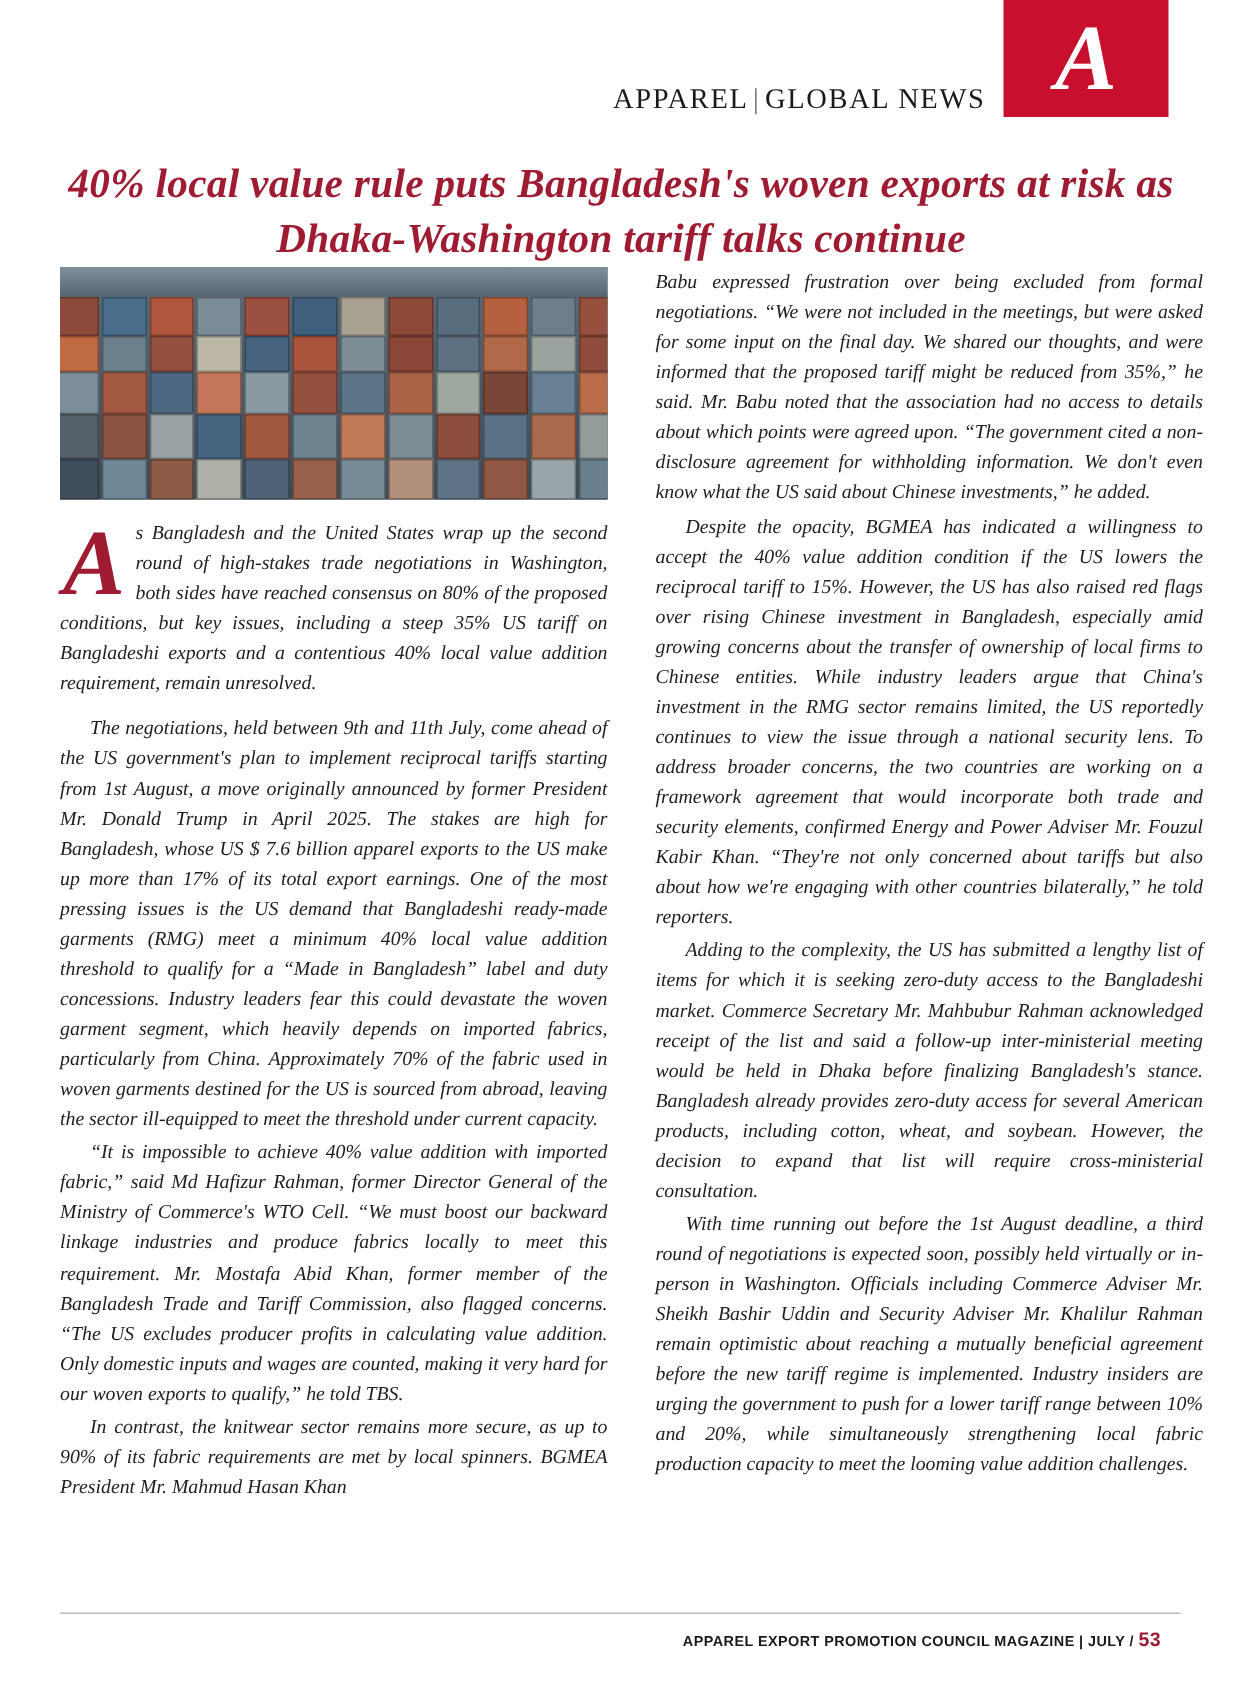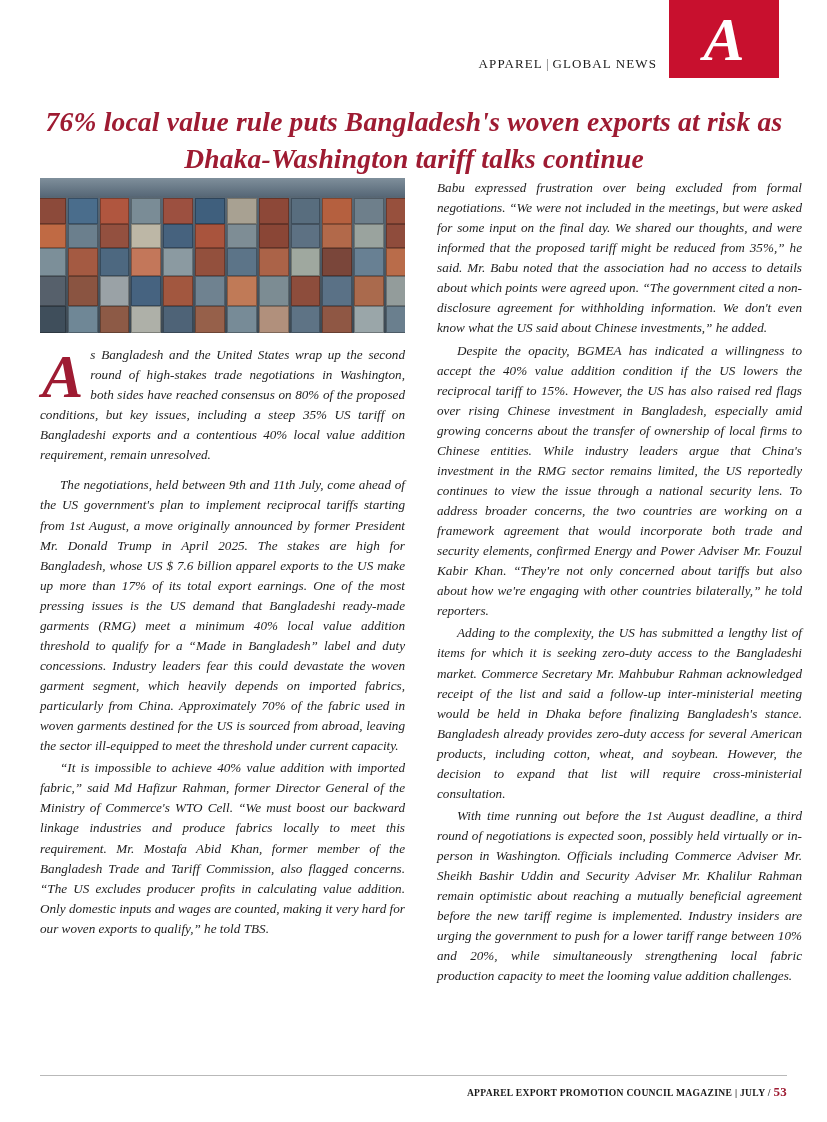--- a/index.html
+++ b/index.html
@@ -39,21 +39,21 @@
     line-height: 1;
   }
 
   .header-kicker {
     position: absolute;
     top: 56px;
     left: 40px;
     right: 170px;
     text-align: right;
     font-family: "Liberation Serif", serif;
-    font-size: 13px;
+    font-size: 19px;
     letter-spacing: 1.1px;
     color: #1a1a1a;
   }
   .header-kicker .sep {
     color: #6b6b6b;
     padding: 0 3px;
   }
 
   .headline {
     position: absolute;
@@ -143,23 +143,23 @@
   .footer-rule {
     position: absolute;
     left: 40px;
     right: 40px;
     bottom: 46px;
     height: 1px;
     background: #b9b9b9;
   }
   .footer {
     position: absolute;
-    right: 40px;
+    right: 53px;
     bottom: 22px;
-    font-family: Liberation Serif, serif;
+    font-family: Liberation Sans, sans-serif;
     font-size: 9.6px;
     font-weight: bold;
     letter-spacing: 0.3px;
     color: #1a1a1a;
   }
   .footer .pagenum {
     color: #9e1b32;
     font-size: 13px;
   }
 </style>
@@ -167,21 +167,21 @@
 <body>
 
 <div class="logo-block">
   <span class="logo-a">A</span>
 </div>
 
 <div class="header-kicker">
   <span>APPAREL</span><span class="sep">|</span><span>GLOBAL NEWS</span>
 </div>
 
-<h1 class="headline">76% local value rule puts Bangladesh's woven exports at risk as Dhaka-Washington tariff talks continue</h1>
+<h1 class="headline">40% local value rule puts Bangladesh's woven exports at risk as Dhaka-Washington tariff talks continue</h1>
 
 <div class="col col-left">
 
   <div class="photo">
     <div class="sky"></div>
     <div class="yard"></div>
 
     <div class="row" style="top:20px;height:26px;">
       <div class="ctr" style="background:#8c4a3a;"></div>
       <div class="ctr" style="background:#4a6d8c;"></div>
@@ -257,20 +257,21 @@
       <div class="ctr" style="background:#6a7f8e;"></div>
     </div>
   </div>
 
   <p class="dropcap-para">
     <span class="dropcap">A</span><span>s Bangladesh and the United States wrap up the second round of high-stakes trade negotiations in Washington, both sides have reached consensus on 80% of the proposed conditions, but key issues, including a steep 35% US tariff on Bangladeshi exports and a contentious 40% local value addition requirement, remain unresolved.</span>
   </p>
 
   <p class="indent" style="margin-top:10px;">The negotiations, held between 9th and 11th July, come ahead of the US government's plan to implement reciprocal tariffs starting from 1st August, a move originally announced by former President Mr. Donald Trump in April 2025. The stakes are high for Bangladesh, whose US $ 7.6 billion apparel exports to the US make up more than 17% of its total export earnings. One of the most pressing issues is the US demand that Bangladeshi ready-made garments (RMG) meet a minimum 40% local value addition threshold to qualify for a “Made in Bangladesh” label and duty concessions. Industry leaders fear this could devastate the woven garment segment, which heavily depends on imported fabrics, particularly from China. Approximately 70% of the fabric used in woven garments destined for the US is sourced from abroad, leaving the sector ill-equipped to meet the threshold under current capacity.</p>
   <p class="indent">“It is impossible to achieve 40% value addition with imported fabric,” said Md Hafizur Rahman, former Director General of the Ministry of Commerce's WTO Cell. “We must boost our backward linkage industries and produce fabrics locally to meet this requirement. Mr. Mostafa Abid Khan, former member of the Bangladesh Trade and Tariff Commission, also flagged concerns. “The US excludes producer profits in calculating value addition. Only domestic inputs and wages are counted, making it very hard for our woven exports to qualify,” he told TBS.</p>
+  <p class="indent">In contrast, the knitwear sector remains more secure, as up to 90% of its fabric requirements are met by local spinners. BGMEA President Mr. Mahmud Hasan Khan</p>
 </div>
 
 <div class="col col-right">
   <p>Babu expressed frustration over being excluded from formal negotiations. “We were not included in the meetings, but were asked for some input on the final day. We shared our thoughts, and were informed that the proposed tariff might be reduced from 35%,” he said. Mr. Babu noted that the association had no access to details about which points were agreed upon. “The government cited a non-disclosure agreement for withholding information. We don't even know what the US said about Chinese investments,” he added.</p>
   <p class="indent">Despite the opacity, BGMEA has indicated a willingness to accept the 40% value addition condition if the US lowers the reciprocal tariff to 15%. However, the US has also raised red flags over rising Chinese investment in Bangladesh, especially amid growing concerns about the transfer of ownership of local firms to Chinese entities. While industry leaders argue that China's investment in the RMG sector remains limited, the US reportedly continues to view the issue through a national security lens. To address broader concerns, the two countries are working on a framework agreement that would incorporate both trade and security elements, confirmed Energy and Power Adviser Mr. Fouzul Kabir Khan. “They're not only concerned about tariffs but also about how we're engaging with other countries bilaterally,” he told reporters.</p>
   <p class="indent">Adding to the complexity, the US has submitted a lengthy list of items for which it is seeking zero-duty access to the Bangladeshi market. Commerce Secretary Mr. Mahbubur Rahman acknowledged receipt of the list and said a follow-up inter-ministerial meeting would be held in Dhaka before finalizing Bangladesh's stance. Bangladesh already provides zero-duty access for several American products, including cotton, wheat, and soybean. However, the decision to expand that list will require cross-ministerial consultation.</p>
   <p class="indent">With time running out before the 1st August deadline, a third round of negotiations is expected soon, possibly held virtually or in-person in Washington. Officials including Commerce Adviser Mr.  Sheikh Bashir Uddin and Security Adviser Mr. Khalilur Rahman remain optimistic about reaching a mutually beneficial agreement before the new tariff regime is implemented. Industry insiders are urging the government to push for a lower tariff range between 10% and 20%, while simultaneously strengthening local fabric production capacity to meet the looming value addition challenges.</p>
 </div>
 
 <div class="footer-rule"></div>

